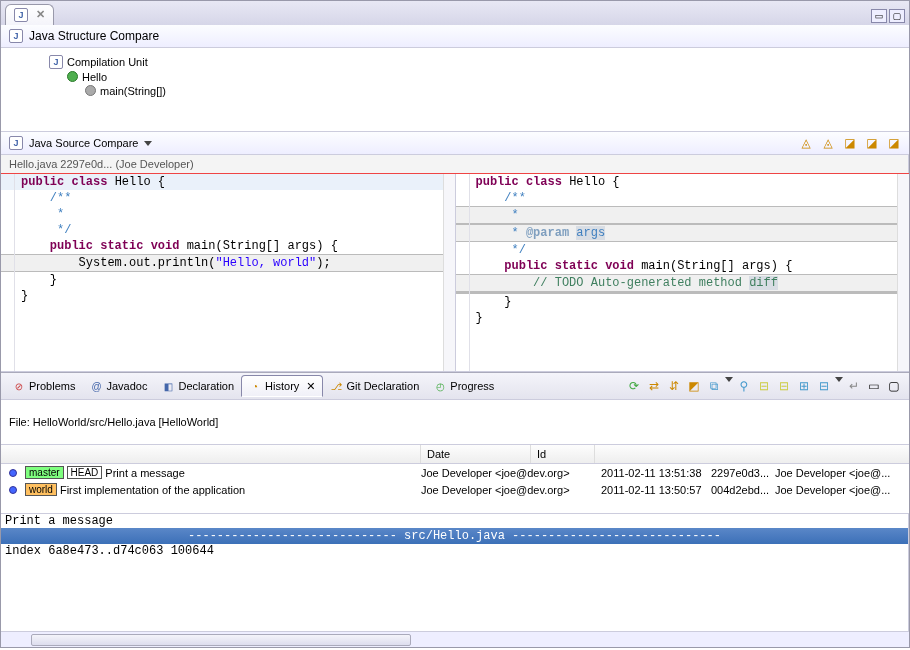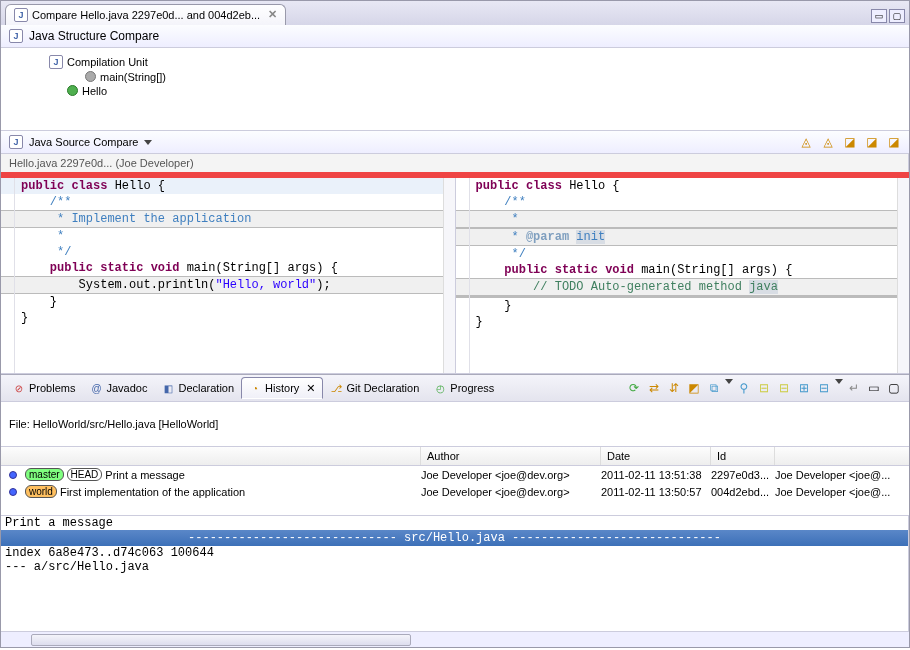--- a/index.html
+++ b/index.html
@@ -12,21 +12,21 @@
 .wc{width:16px;height:14px;border:1px solid #88a;background:#eef;font-size:9px;text-align:center;line-height:12px}
 .section-bar{background:linear-gradient(#fcfdff,#eef);border-bottom:1px solid #ccd;padding:4px 8px;display:flex;align-items:center;gap:6px;font-size:12px}
 .ico-j{width:14px;height:14px;display:inline-flex;align-items:center;justify-content:center;background:#fff;border:1px solid #88a;border-radius:2px;font-size:9px;font-weight:bold;color:#46a}
 .tree{padding:6px 4px 6px 48px;height:84px;overflow:auto}
 .tree-row{display:flex;align-items:center;gap:4px;padding:1px 0}
 .ind1{padding-left:18px}.ind2{padding-left:36px}
 .comp-bar{display:flex;align-items:center;background:linear-gradient(#fcfdff,#eef);border-top:1px solid #ccd;border-bottom:1px solid #ccd}
 .comp-bar-left{padding:4px 8px;display:flex;align-items:center;gap:6px}
 .comp-bar-right{margin-left:auto;display:flex;gap:4px;padding:2px 6px}
 .tbtn{width:18px;height:18px;display:flex;align-items:center;justify-content:center;font-size:12px;cursor:pointer}
-.headers{display:flex;background:#f4f4f4;border-bottom:6px solid #ef4444}
+.headers{display:flex;background:#f4f4f4;border-bottom:1px solid #ef4444}
 .hdr{flex:1;padding:3px 8px;border-right:1px solid #ccd;color:#555;font-size:11px}
 .panes{display:flex;height:200px;border-bottom:1px solid #ccd;position:relative}
 .pane{flex:1;background:#fff;font-family:'Courier New',monospace;font-size:12px;overflow:hidden;position:relative}
 .pane-left{border-right:1px solid #ccd}
 .code-line{padding:0 16px 0 20px;line-height:16px;white-space:pre}
 .hl{background:#eaf1fa}
 .diff-l{background:#f0f0f0;border-top:1px solid #bbb;border-bottom:1px solid #bbb}
 .kw{color:#7f0055;font-weight:bold}
 .com{color:#3f7fbf}
 .tag{color:#7f9fbf;font-weight:bold}
@@ -37,21 +37,21 @@
 .stripe{position:absolute;right:0;top:0;bottom:0;width:12px;background:#f6f6fa;border-left:1px solid #ddd}
 .bottom-tabs{background:linear-gradient(#f4f4fa,#e4e4ee);display:flex;align-items:center;border-top:1px solid #aab;border-bottom:1px solid #ccd;padding:2px 4px;gap:0}
 .btab{padding:3px 6px;border:1px solid transparent;display:flex;align-items:center;gap:3px;font-size:11px;border-radius:4px 4px 0 0}
 .btab.active{background:linear-gradient(#fff,#f0f0f8);border:1px solid #88a;border-bottom-color:#fff}
 .btab-icons{margin-left:auto;display:flex;gap:2px;padding-right:2px}
 .file-path{padding:16px 8px;font-size:11px;border-bottom:1px solid #ccd}
 .history{height:70px;overflow:hidden;border-bottom:1px solid #ccd}
 .hist-head{display:flex;background:linear-gradient(#fdfdfd,#eee);border-bottom:1px solid #ccd}
 .hcol{padding:3px 6px;border-right:1px solid #ddd;font-size:11px}
 .hist-row{display:flex;align-items:center;padding:2px 0}
-.badge{border:1px solid #555;border-radius:6px;padding:0 3px;font-size:10px;margin-right:3px}
+.badge{border:1px solid #555;border-radius:0;padding:0 3px;font-size:10px;margin-right:3px}
 .badge-green{background:#7fff7f}
 .badge-orange{background:#ffc060}
 .dot{width:8px;height:8px;border-radius:50%;background:#46f;border:1px solid #339;display:inline-block;margin:0 8px}
 .split{display:flex;height:118px}
 .diff-pane{flex:1;font-family:'Courier New',monospace;font-size:12px;overflow:hidden;border-right:1px solid #ccd}
 .diff-head{background:linear-gradient(#5a87c8,#3c70b8);color:#fff;padding:1px 4px;text-align:center;letter-spacing:0}
 .file-list{width:270px;padding:4px 6px}
 .scroll-h{height:16px;background:#eef;border-top:1px solid #ccd;position:relative}
 .scroll-thumb{position:absolute;left:30px;top:2px;width:380px;height:12px;background:linear-gradient(#f4f4fa,#dde);border:1px solid #aab;border-radius:2px}
 .arrow-down{display:inline-block;width:0;height:0;border-left:4px solid transparent;border-right:4px solid transparent;border-top:5px solid #444}
@@ -61,45 +61,44 @@
 .ico-file{width:12px;height:14px;background:#fff;border:1px solid #88a;display:inline-block;position:relative}
 .chip{display:inline-flex;align-items:center;justify-content:center;width:14px;height:14px;font-size:10px}
 </style>
 </head>
 <body>
 
 <div class="window">
  <div class="tab-bar">
   <div class="tab">
    <span class="ico-j">J</span>
-   <span>Compare Hello.java 2297e0d... and 004d2eb...</span>
    <span class="close">✕</span>
   </div>
   <div class="window-ctrl">
    <div class="wc">▭</div>
    <div class="wc">▢</div>
   </div>
  </div>
 
  <div class="section-bar">
   <span class="ico-j">J</span>
   <span>Java Structure Compare</span>
  </div>
  <div class="tree">
   <div class="tree-row">
    <span class="ico-j">J</span>
    <span>Compilation Unit</span>
   </div>
+  <div class="tree-row ind1">
+   <span class="ico-circ ico-green"></span>
+   <span>Hello</span>
+  </div>
   <div class="tree-row ind2">
    <span class="ico-circ ico-grey"></span>
    <span>main(String[])</span>
-  </div>
-  <div class="tree-row ind1">
-   <span class="ico-circ ico-green"></span>
-   <span>Hello</span>
   </div>
  </div>
 
  <div class="comp-bar">
   <div class="comp-bar-left">
    <span class="ico-j">J</span>
    <span>Java Source Compare</span>
    <span class="arrow-down"></span>
   </div>
   <div class="comp-bar-right">
@@ -114,39 +113,38 @@
  <div class="headers">
   <div class="hdr">Hello.java 2297e0d... (Joe Developer)</div>
  </div>
 
  <div class="panes">
   <div class="pane pane-left">
    <div class="gutter"></div>
    <div class="stripe"></div>
    <div class="code-line hl"><span class="kw">public</span><span class="kw"> class</span><span> Hello {</span></div>
    <div class="code-line"><span class="com">    /**</span></div>
-   <div class="code-line diff-l"><span class="com">     * Implement the application</span></div>
    <div class="code-line"><span class="com">     *</span></div>
    <div class="code-line"><span class="com">     */</span></div>
    <div class="code-line"><span class="kw">    public</span><span class="kw"> static</span><span class="kw"> void</span><span> main(String[] args) {</span></div>
    <div class="code-line diff-l"><span>        System.</span><span>out</span><span>.println(</span><span class="str">"Hello, world"</span><span>);</span></div>
    <div class="code-line"><span>    }</span></div>
    <div class="code-line"><span>}</span></div>
   </div>
   <div class="pane">
    <div class="gutter"></div>
    <div class="stripe"></div>
    <div class="code-line hl"><span></span></div>
    <div class="code-line"><span class="kw">public</span><span class="kw"> class</span><span> Hello {</span></div>
    <div class="code-line"><span class="com">    /**</span></div>
    <div class="code-line diff-l"><span class="com">     *</span></div>
-   <div class="code-line diff-l"><span class="com">     * </span><span class="tag">@param</span><span> </span><span class="com hl-param">init</span></div>
+   <div class="code-line diff-l"><span class="com">     * </span><span class="tag">@param</span><span> </span><span class="com hl-param">args</span></div>
    <div class="code-line"><span class="com">     */</span></div>
    <div class="code-line"><span class="kw">    public</span><span class="kw"> static</span><span class="kw"> void</span><span> main(String[] args) {</span></div>
-   <div class="code-line diff-l"><span class="comm2">        // TODO</span><span class="comm2"> Auto-generated method </span><span class="comm2 hl-param">java</span></div>
+   <div class="code-line diff-l"><span class="comm2">        // TODO</span><span class="comm2"> Auto-generated method </span><span class="comm2 hl-param">diff</span></div>
    <div class="code-line diff-l"><span></span></div>
    <div class="code-line"><span>    }</span></div>
    <div class="code-line"><span>}</span></div>
   </div>
  </div>
 
  <div class="bottom-tabs">
   <div class="btab">
         <span class="chip" style="color:#c44">⊘</span>
         <span>Problems</span>
@@ -189,21 +187,20 @@
    <span class="tbtn">▭</span>
    <span class="tbtn">▢</span>
   </div>
  </div>
 
  <div class="file-path">File: HelloWorld/src/Hello.java [HelloWorld]</div>
 
  <div class="history">
   <div class="hist-head">
    <div class="hcol" style="width:420px"></div>
-   <div class="hcol" style="width:180px">Author</div>
    <div class="hcol" style="width:110px">Date</div>
    <div class="hcol" style="width:64px">Id</div>
   </div>
   <div class="hist-row">
    <div style="width:420px;display:flex;align-items:center">
           <span class="dot"></span>
           <span class="badge badge-green">master</span>
           <span class="badge">HEAD</span>
           <span>Print a message</span>
         </div>
@@ -223,20 +220,19 @@
    <div style="width:64px">004d2ebd...</div>
    <div style="flex:1;overflow:hidden">Joe Developer &lt;joe@...</div>
   </div>
  </div>
 
  <div class="split">
   <div class="diff-pane">
    <div style="padding:0 4px">Print a message</div>
    <div class="diff-head">----------------------------- src/Hello.java -----------------------------</div>
    <div style="padding:0 4px">index 6a8e473..d74c063 100644</div>
-   <div style="padding:0 4px">--- a/src/Hello.java</div>
   </div>
  </div>
 
  <div class="scroll-h">
   <div class="scroll-thumb"></div>
  </div>
 </div>
 
 </body></html>

